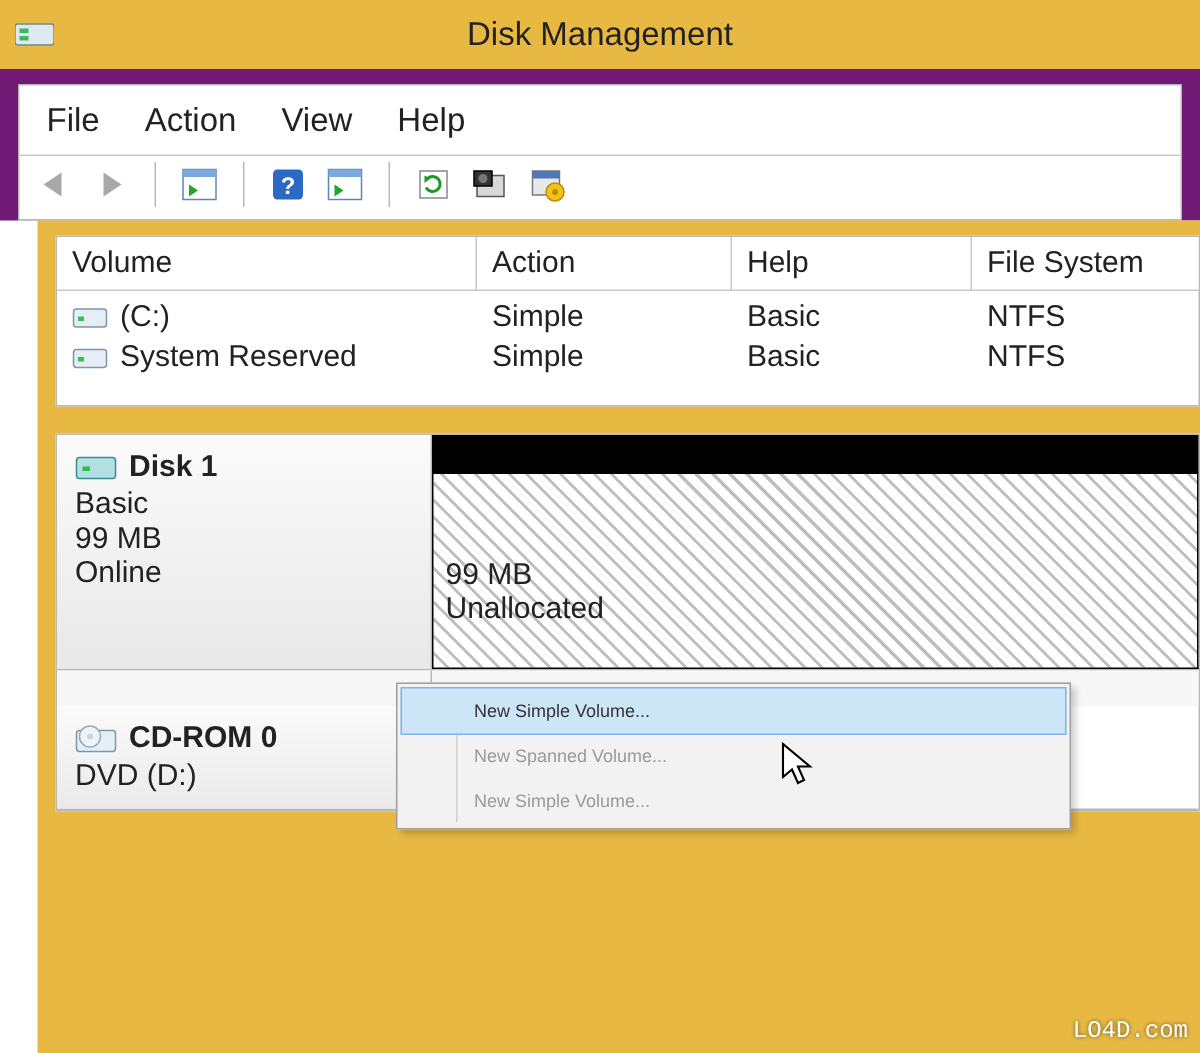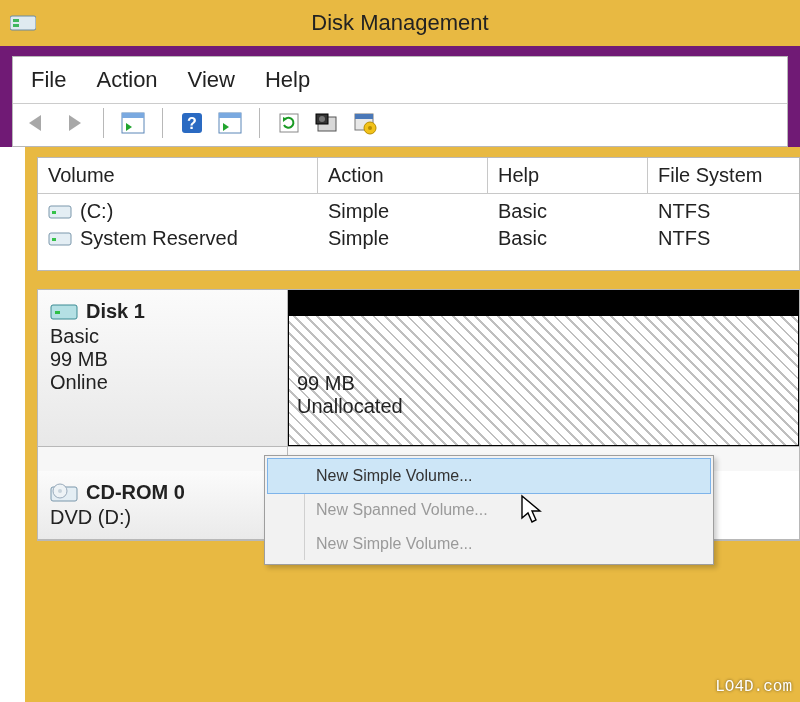--- a/index.html
+++ b/index.html
@@ -166,21 +166,21 @@
   .ctx-gutter {
     position:absolute;
     left:4px; top:4px; bottom:4px;
     width: 36px;
     background: #f2f2f2;
     border-right: 1px solid #d0d0d0;
   }
   .menu-item {
     position: relative;
     padding: 8px 12px 8px 48px;
-    font-size: 16px;
+    font-size: 12px;
     color: #333;
   }
   .menu-item.hover {
     background: #cde6f7;
     border: 1px solid #7eb4ea;
     margin: -1px;
   }
   .menu-item.disabled { color: #9a9a9a; }
   .cursor {
     position: absolute;

